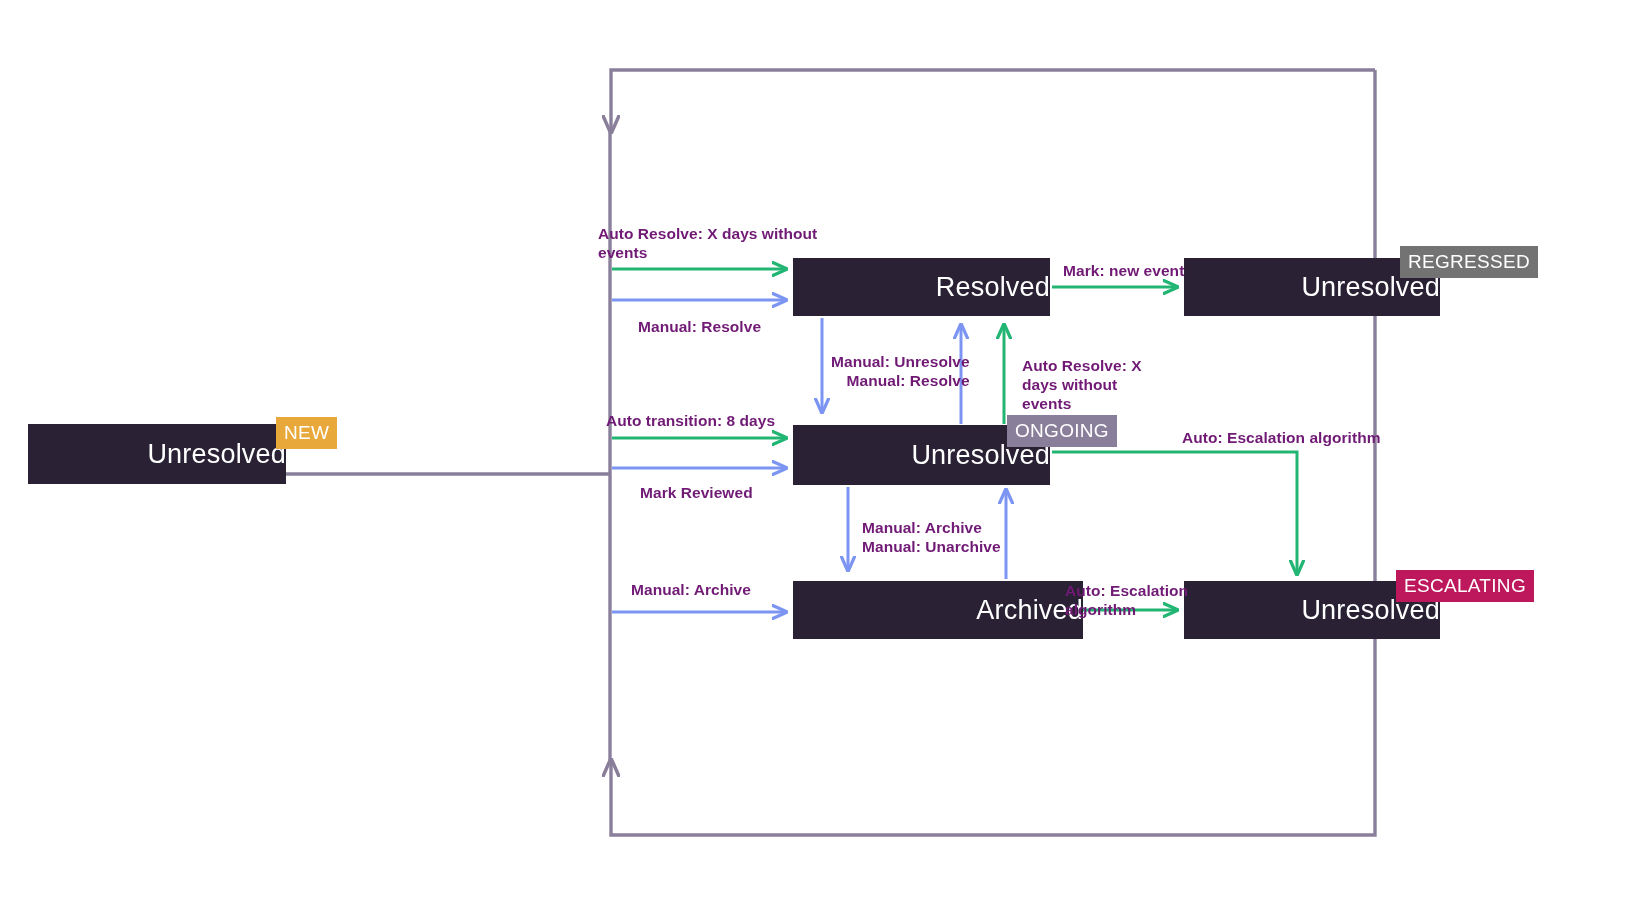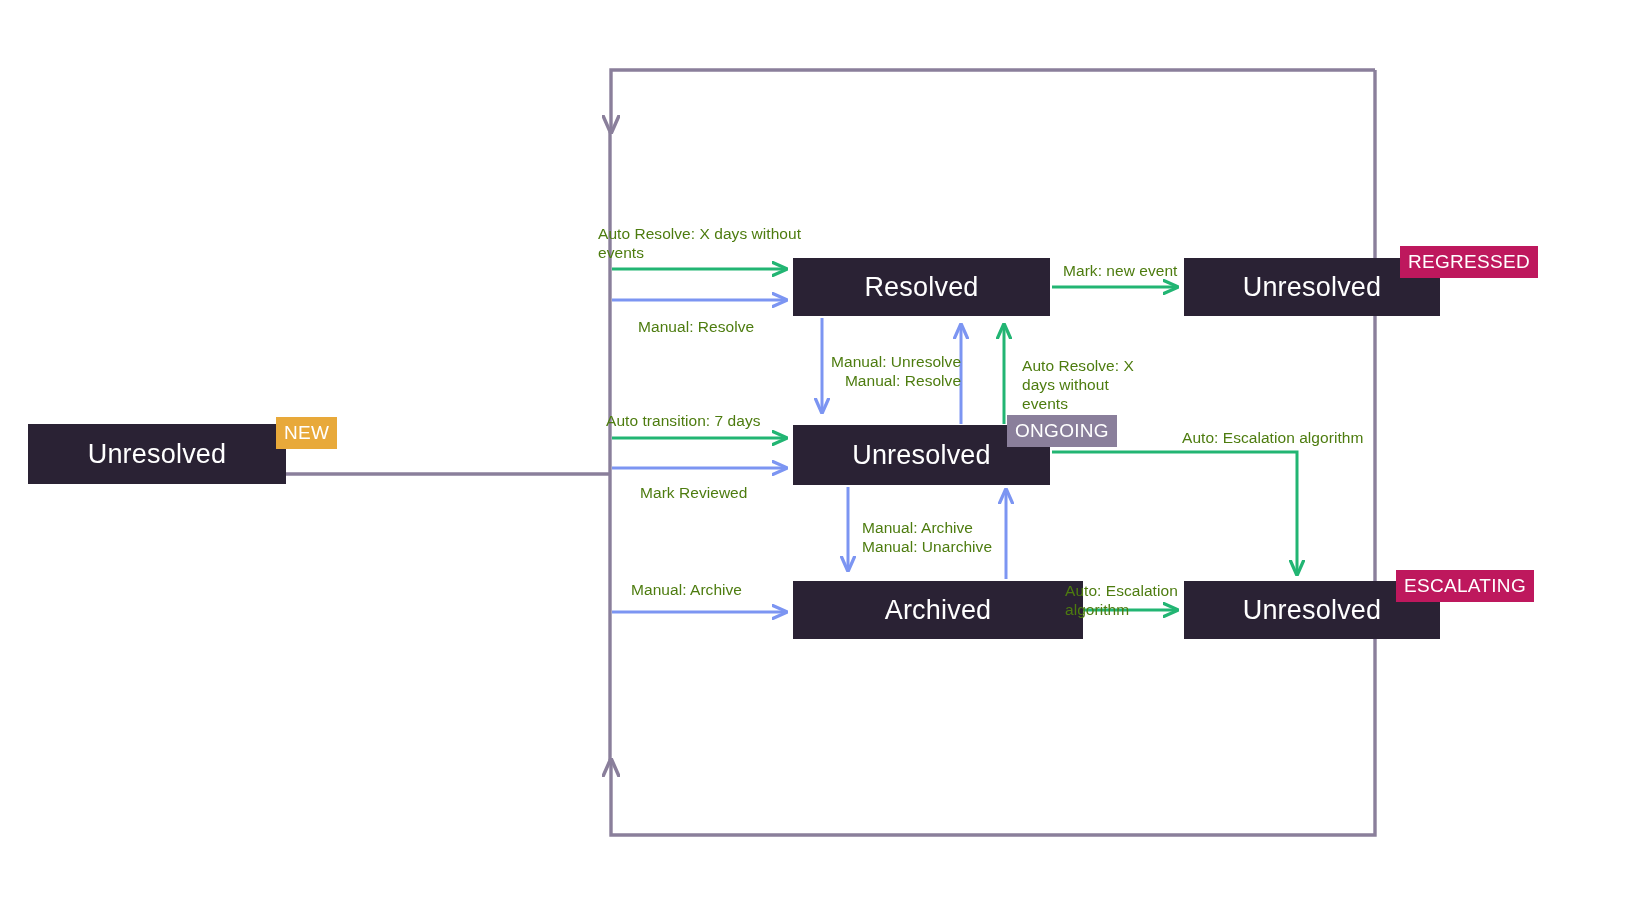--- a/index.html
+++ b/index.html
@@ -25,47 +25,48 @@
     width: 1636px;
     height: 906px;
     pointer-events: none;
   }
   .state-node {
     position: absolute;
     background: #2A2234;
     color: #ffffff;
     display: flex;
     align-items: center;
-    justify-content: center;
+    justify-content: flex-end;
     font-size: 27px;
     font-weight: 400;
     letter-spacing: 0.2px;
     box-sizing: border-box;
   }
   .badge {
     position: absolute;
     color: #ffffff;
     font-size: 19px;
     line-height: 1;
     padding: 6px 8px 7px 8px;
     box-sizing: border-box;
     white-space: nowrap;
     letter-spacing: 0.3px;
   }
   .badge-new       { background: #E8A93A; margin-left: 36px; }
   .badge-ongoing   { background: #8A7F9B; }
-  .badge-regressed { background: #be185d; }
+  .badge-regressed { background: #737373; }
   .badge-escalating{ background: #be185d; }
   .edge-label {
     position: absolute;
-    color: #4d7c0f;
+    color: #701a75;
     font-size: 15.5px;
     line-height: 19px;
     white-space: pre-line;
     letter-spacing: 0.05px;
+    font-weight: bold;
   }
 </style>
 </head>
 <body>
 
 <div id="canvas">
 
   <svg id="edges" viewBox="0 0 1636 906" width="1636" height="906" xmlns="http://www.w3.org/2000/svg">
     <defs>
       <marker id="arrow-green" viewBox="0 0 10 10" refX="9" refY="5" markerWidth="5.2" markerHeight="5.2" orient="auto-start-reverse">
@@ -157,21 +158,21 @@
 
   <div class="edge-label" style="left:598px;  top:224px;">Auto Resolve: X days without
 events</div>
   <div class="edge-label" style="left:638px;  top:317px;">Manual: Resolve</div>
   <div class="edge-label" style="left:831px;  top:352px;text-align:right;">Manual: Unresolve
 Manual: Resolve</div>
   <div class="edge-label" style="left:1022px; top:356px;">Auto Resolve: X
 days without
 events</div>
   <div class="edge-label" style="left:1063px; top:261px;">Mark: new event</div>
-  <div class="edge-label" style="left:606px;  top:411px;">Auto transition: 7 days</div>
+  <div class="edge-label" style="left:606px;  top:411px;">Auto transition: 8 days</div>
   <div class="edge-label" style="left:640px;  top:483px;">Mark Reviewed</div>
   <div class="edge-label" style="left:862px;  top:518px;">Manual: Archive
 Manual: Unarchive</div>
   <div class="edge-label" style="left:631px;  top:580px;">Manual: Archive</div>
   <div class="edge-label" style="left:1065px; top:581px;">Auto: Escalation
 algorithm</div>
   <div class="edge-label" style="left:1182px; top:428px;">Auto: Escalation algorithm</div>
 
 </div>
 

